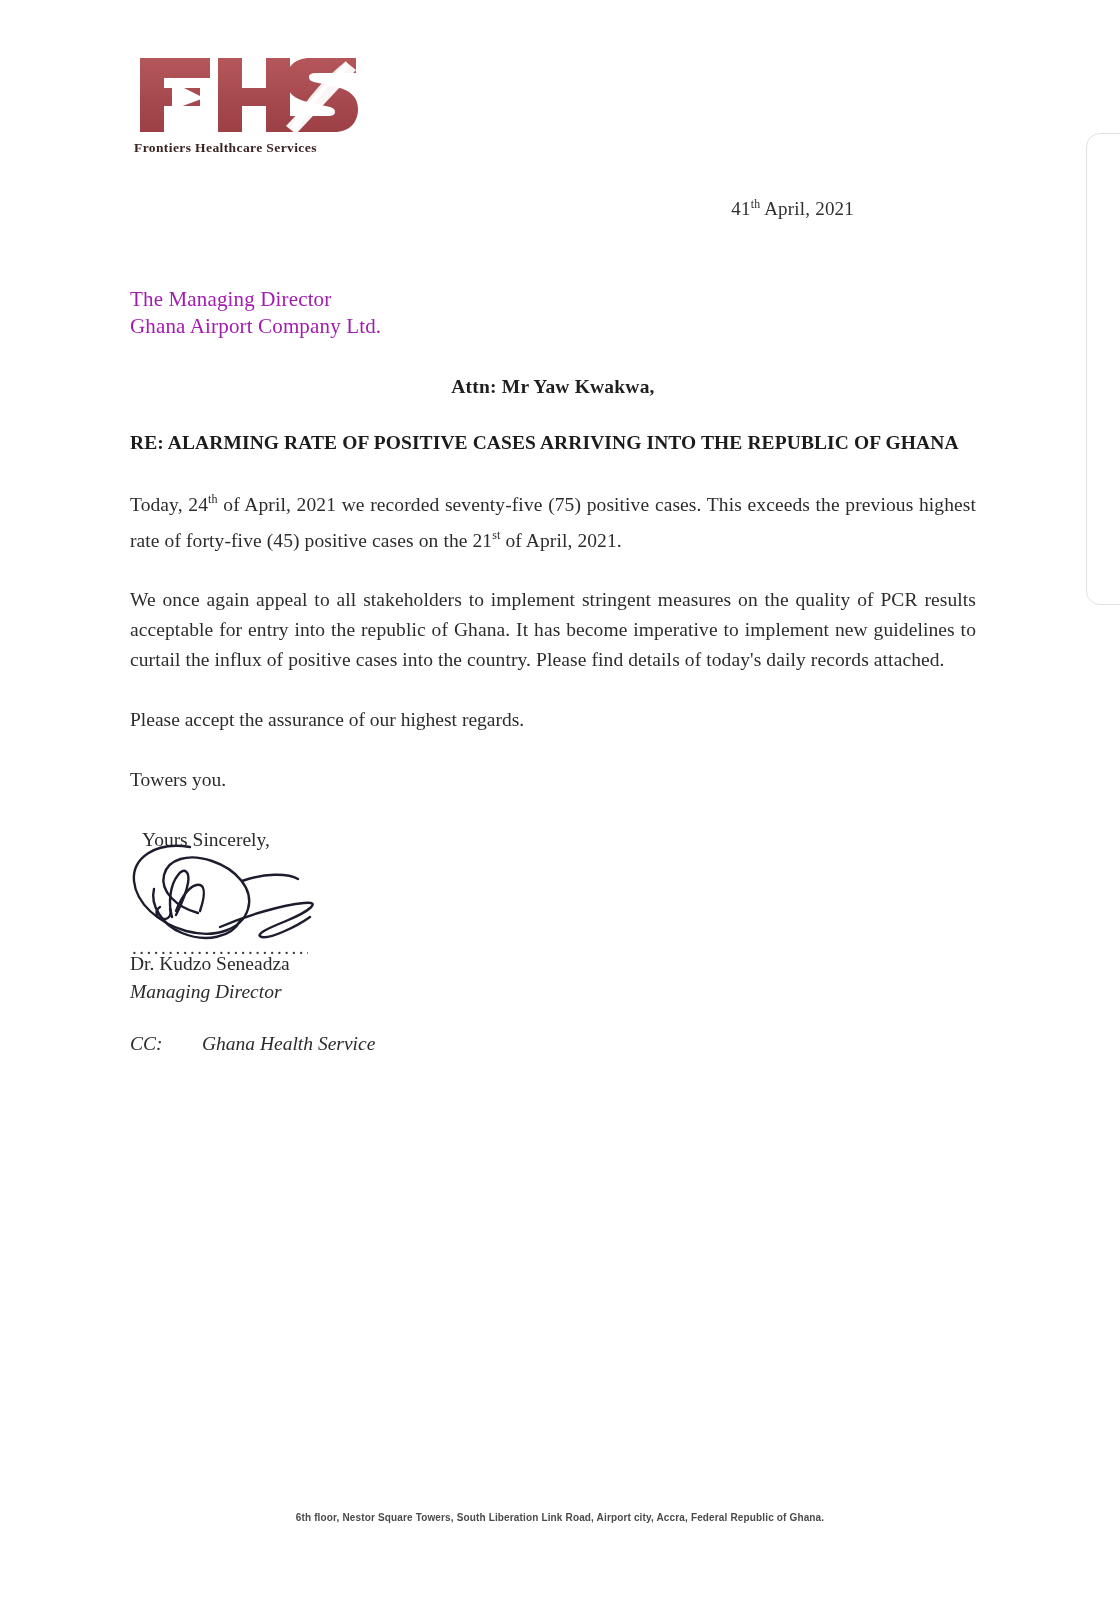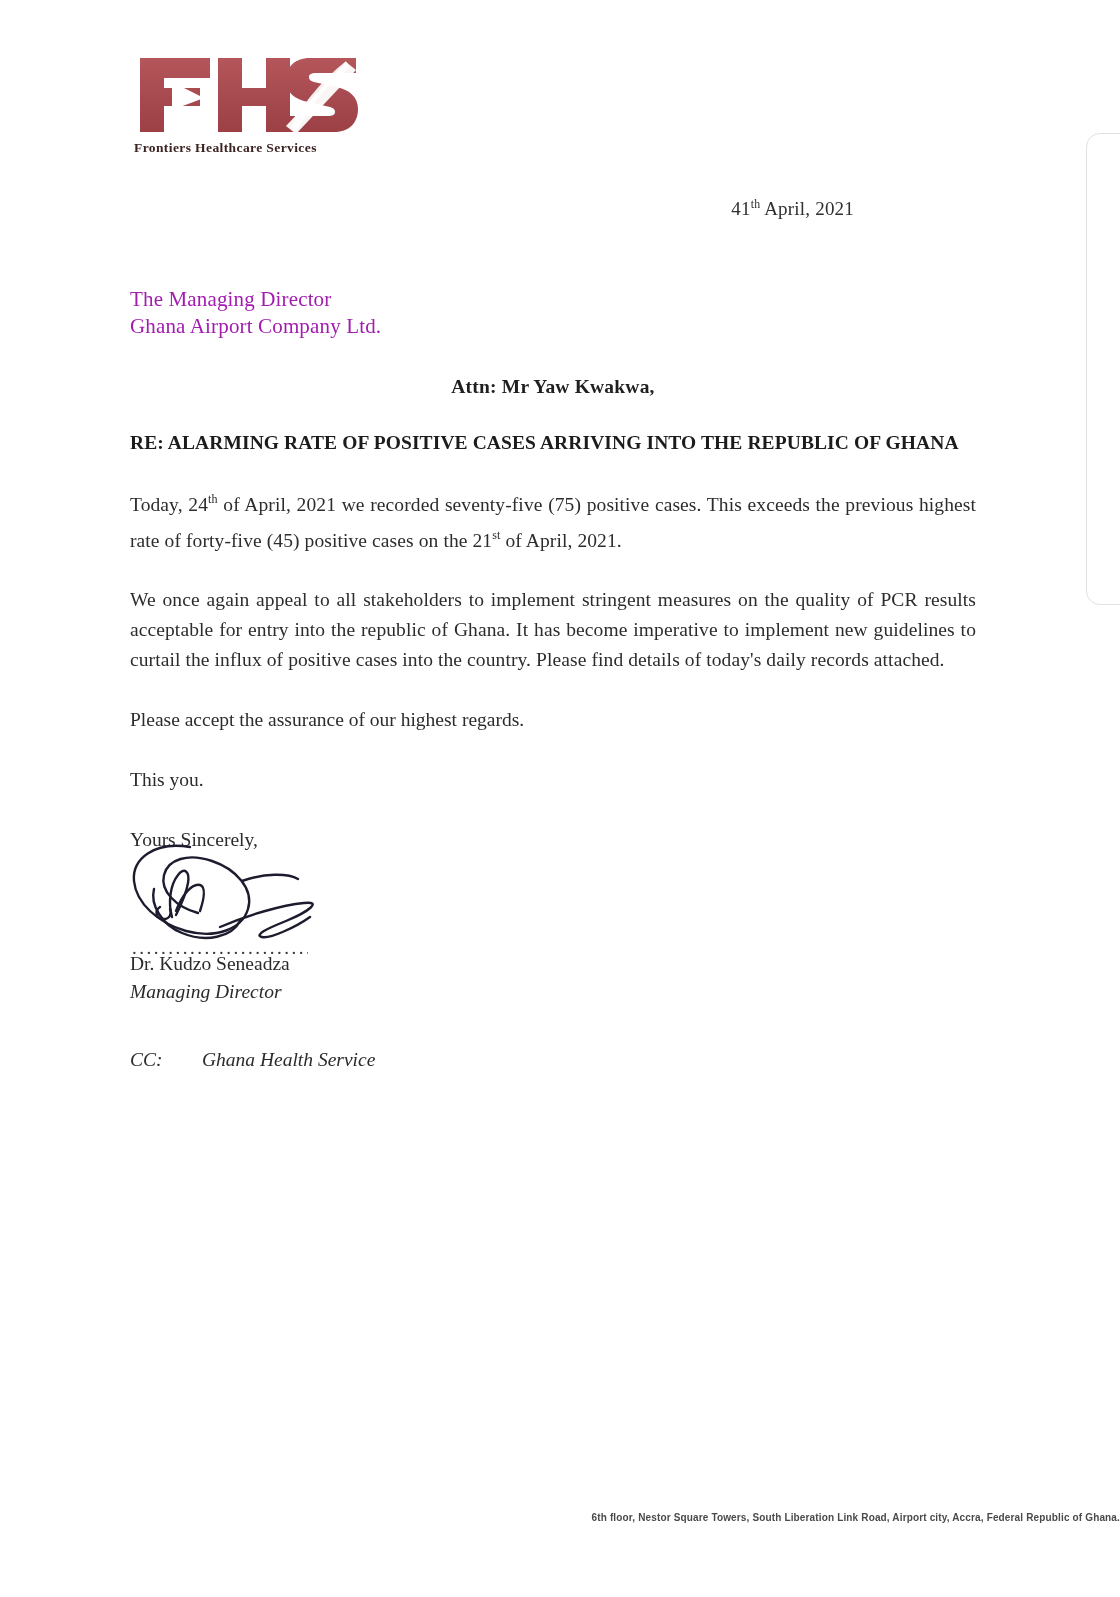--- a/index.html
+++ b/index.html
@@ -120,21 +120,21 @@
 
   
   .sign-block {
     position: relative;
     margin-top: 34px;
     width: 420px;
     height: 190px;
   }
   .yours {
     position: absolute;
-    left: 0; top: 0;
+    left: 12px; top: 0;
     font-size: 19.5px;
     color: #2c2c2c;
     text-align: right;
   }
   .signature-svg {
     position: absolute;
     left: -6px;
     top: 4px;
     width: 310px;
     height: 118px;
@@ -162,34 +162,34 @@
     position: absolute;
     left: 0;
     top: 152px;
     font-size: 19.5px;
     font-style: italic;
     color: #2b2b2b;
   }
 
   
   .cc-row {
-    margin-top: 30px;
+    margin-top: 14px;
     font-size: 19.5px;
     font-style: italic;
     color: #2b2b2b;
   }
   .cc-label { display: inline-block; width: 72px; }
 
   
   .footer {
     position: absolute;
     left: 0;
     top: 1512px;
     width: 1120px;
-    text-align: right;
+    text-align: center;
     font-family: "Liberation Sans", sans-serif;
     font-size: 10px;
     font-weight: bold;
     letter-spacing: .15px;
     color: #4a4a4a;
   }
 </style>
 </head>
 <body>
 
@@ -235,21 +235,21 @@
     <div class="attn">Attn: Mr Yaw Kwakwa,</div>
 
     <div class="subject">RE: ALARMING RATE OF POSITIVE CASES ARRIVING INTO THE REPUBLIC OF GHANA</div>
 
 
     <div class="para"><span>Today, 24</span><sup>th</sup><span> of April, 2021 we recorded seventy-five (75) positive cases. This exceeds the previous highest rate of forty-five (45) positive cases on the 21</span><sup>st</sup><span> of April, 2021.</span></div>
 
     <div class="para">We once again appeal to all stakeholders to implement stringent measures on the quality of PCR results acceptable for entry into the republic of Ghana. It has become imperative to implement new guidelines to curtail the influx of positive cases into the country. Please find details of today's daily records attached.</div>
 
     <div class="closing">Please accept the assurance of our highest regards.</div>
-    <div class="closing">This you.</div>
+    <div class="closing">Towers you.</div>
 
     <div class="sign-block">
       <div class="yours">Yours Sincerely,</div>
 
       <svg class="signature-svg" viewBox="0 0 310 118" aria-hidden="true">
         <g fill="none" stroke="#1c1c2e" stroke-width="2.4" stroke-linecap="round" stroke-linejoin="round">
           <path d="M66 14 C30 8 8 26 10 48 C12 70 34 90 62 98 C92 106 118 96 124 76
                    C130 56 112 36 88 28 C64 20 44 26 40 42 C36 58 52 74 74 80"></path>
           <path d="M30 56 C26 72 38 92 58 100 C82 110 108 104 116 88"></path>
           <path d="M48 84 C44 70 46 52 54 42 C60 34 66 38 64 50 C62 62 56 74 52 82"></path>

